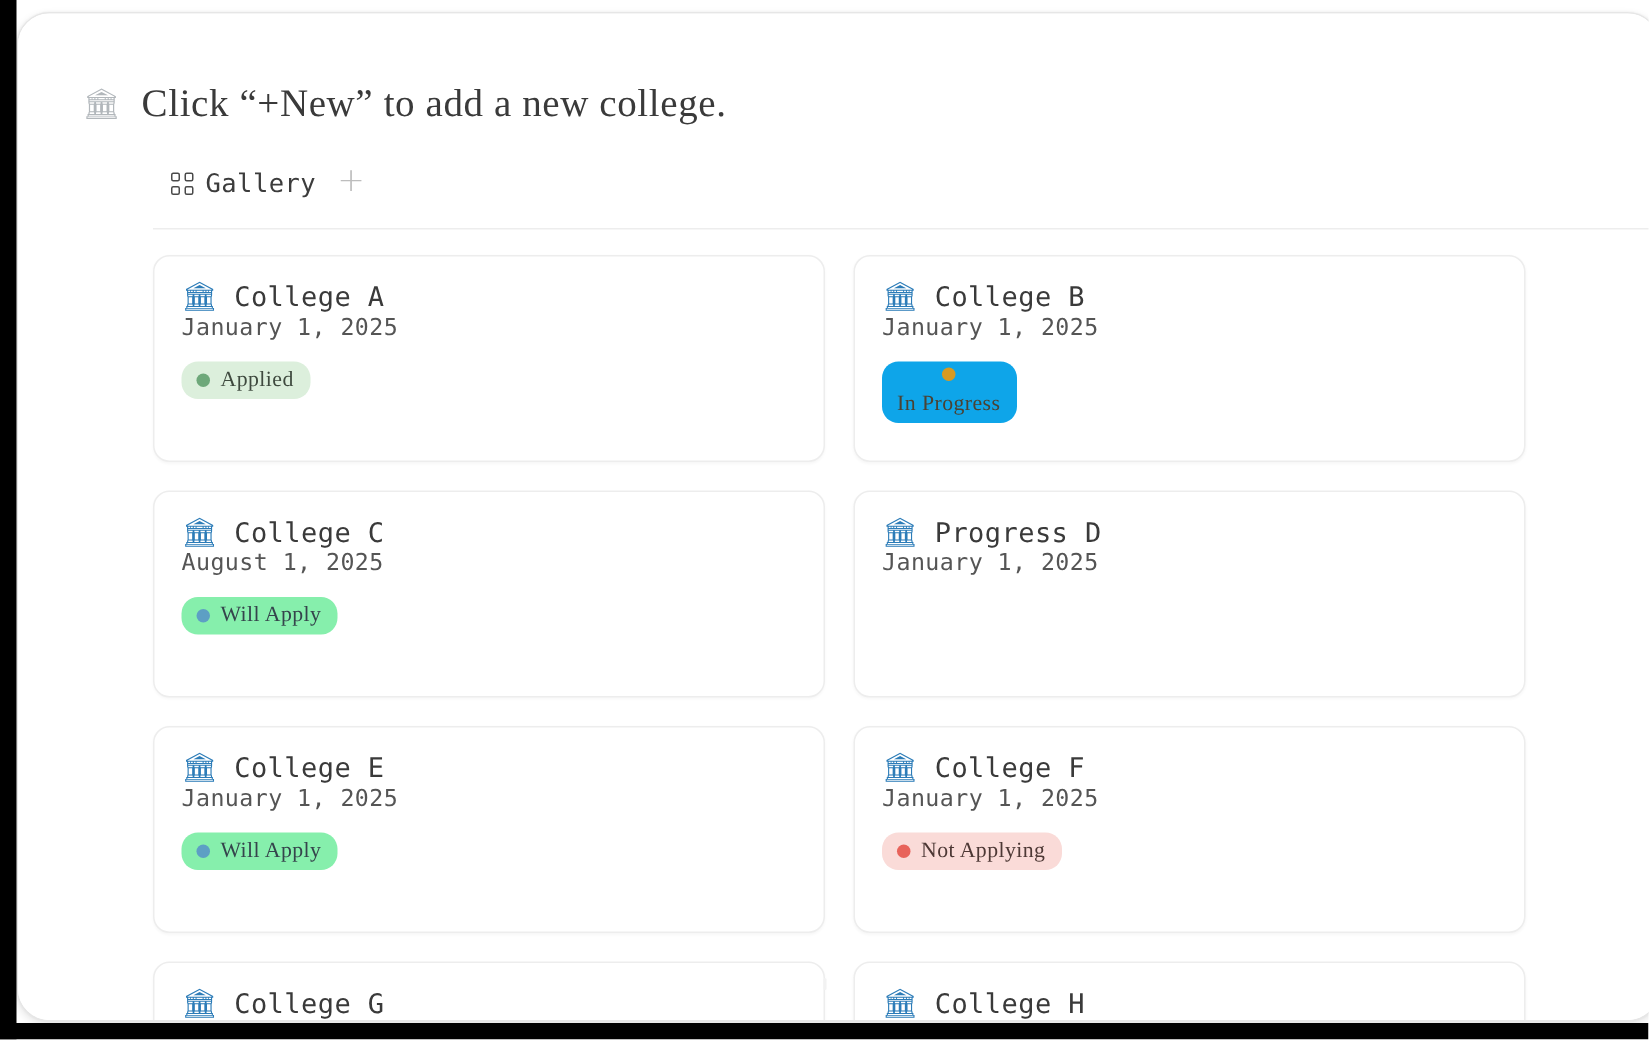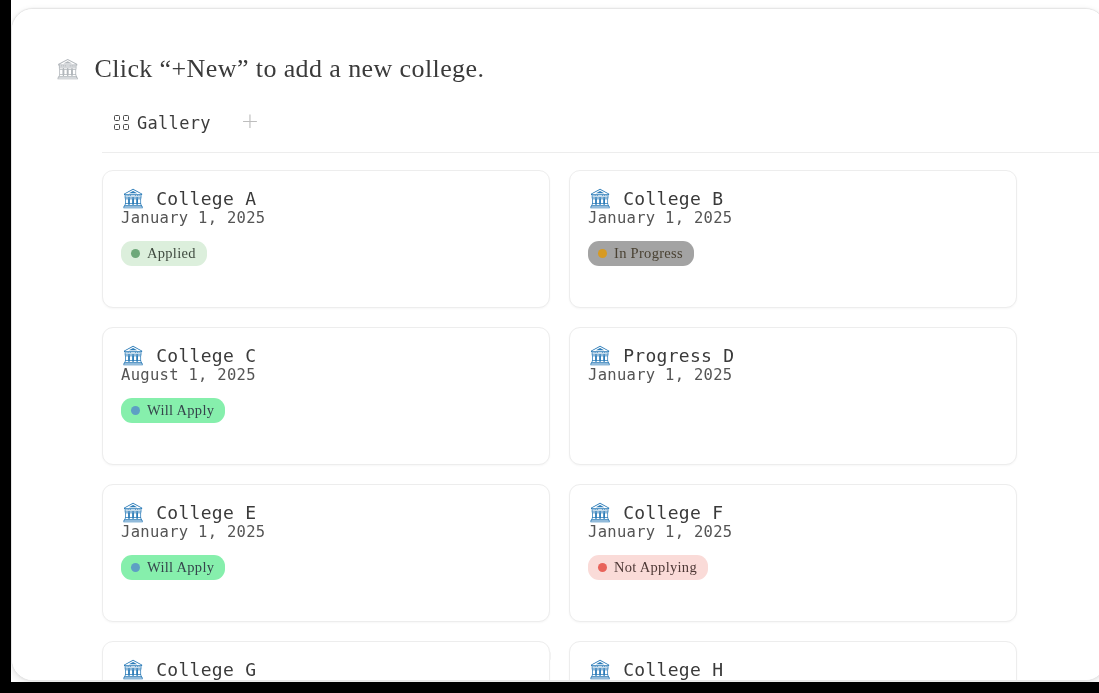--- a/index.html
+++ b/index.html
@@ -83,21 +83,21 @@
     font-family: Liberation Serif, serif;
   }
 
   
   .tabbar {
     position: absolute;
     left: 100px;
     top: 101px;
     display: flex;
     align-items: center;
-    gap: 24px;
+    gap: 8px;
   }
   .tab {
     display: flex;
     align-items: center;
     gap: 8px;
     padding: 2px 2px;
     cursor: pointer;
   }
   .grid-icon {
     display: inline-block;
@@ -207,21 +207,21 @@
     width: 9px;
     height: 9px;
     border-radius: 50%;
     flex: none;
   }
 
   
   .st-applied       { background: #dcefdc; color: #3f4a3f; }
   .st-applied .dot  { background: #6ea87a; }
 
-  .st-inprogress      { background: #a3a3a3; color: #4a4233; }
+  .st-inprogress      { background: #0ea5e9; color: #4a4233; flex-direction: column; }
   .st-inprogress .dot { background: #d79a22; }
 
   .st-willapply      { background: #86efac; color: #35444c; }
   .st-willapply .dot { background: #5d9fc4; }
 
   .st-considering      { background: #ebebeb; color: #444444; }
   .st-considering .dot { background: #8d8d8d; }
 
   .st-notapplying      { background: #fadbd8; color: #4d3835; }
   .st-notapplying .dot { background: #e8635a; }

